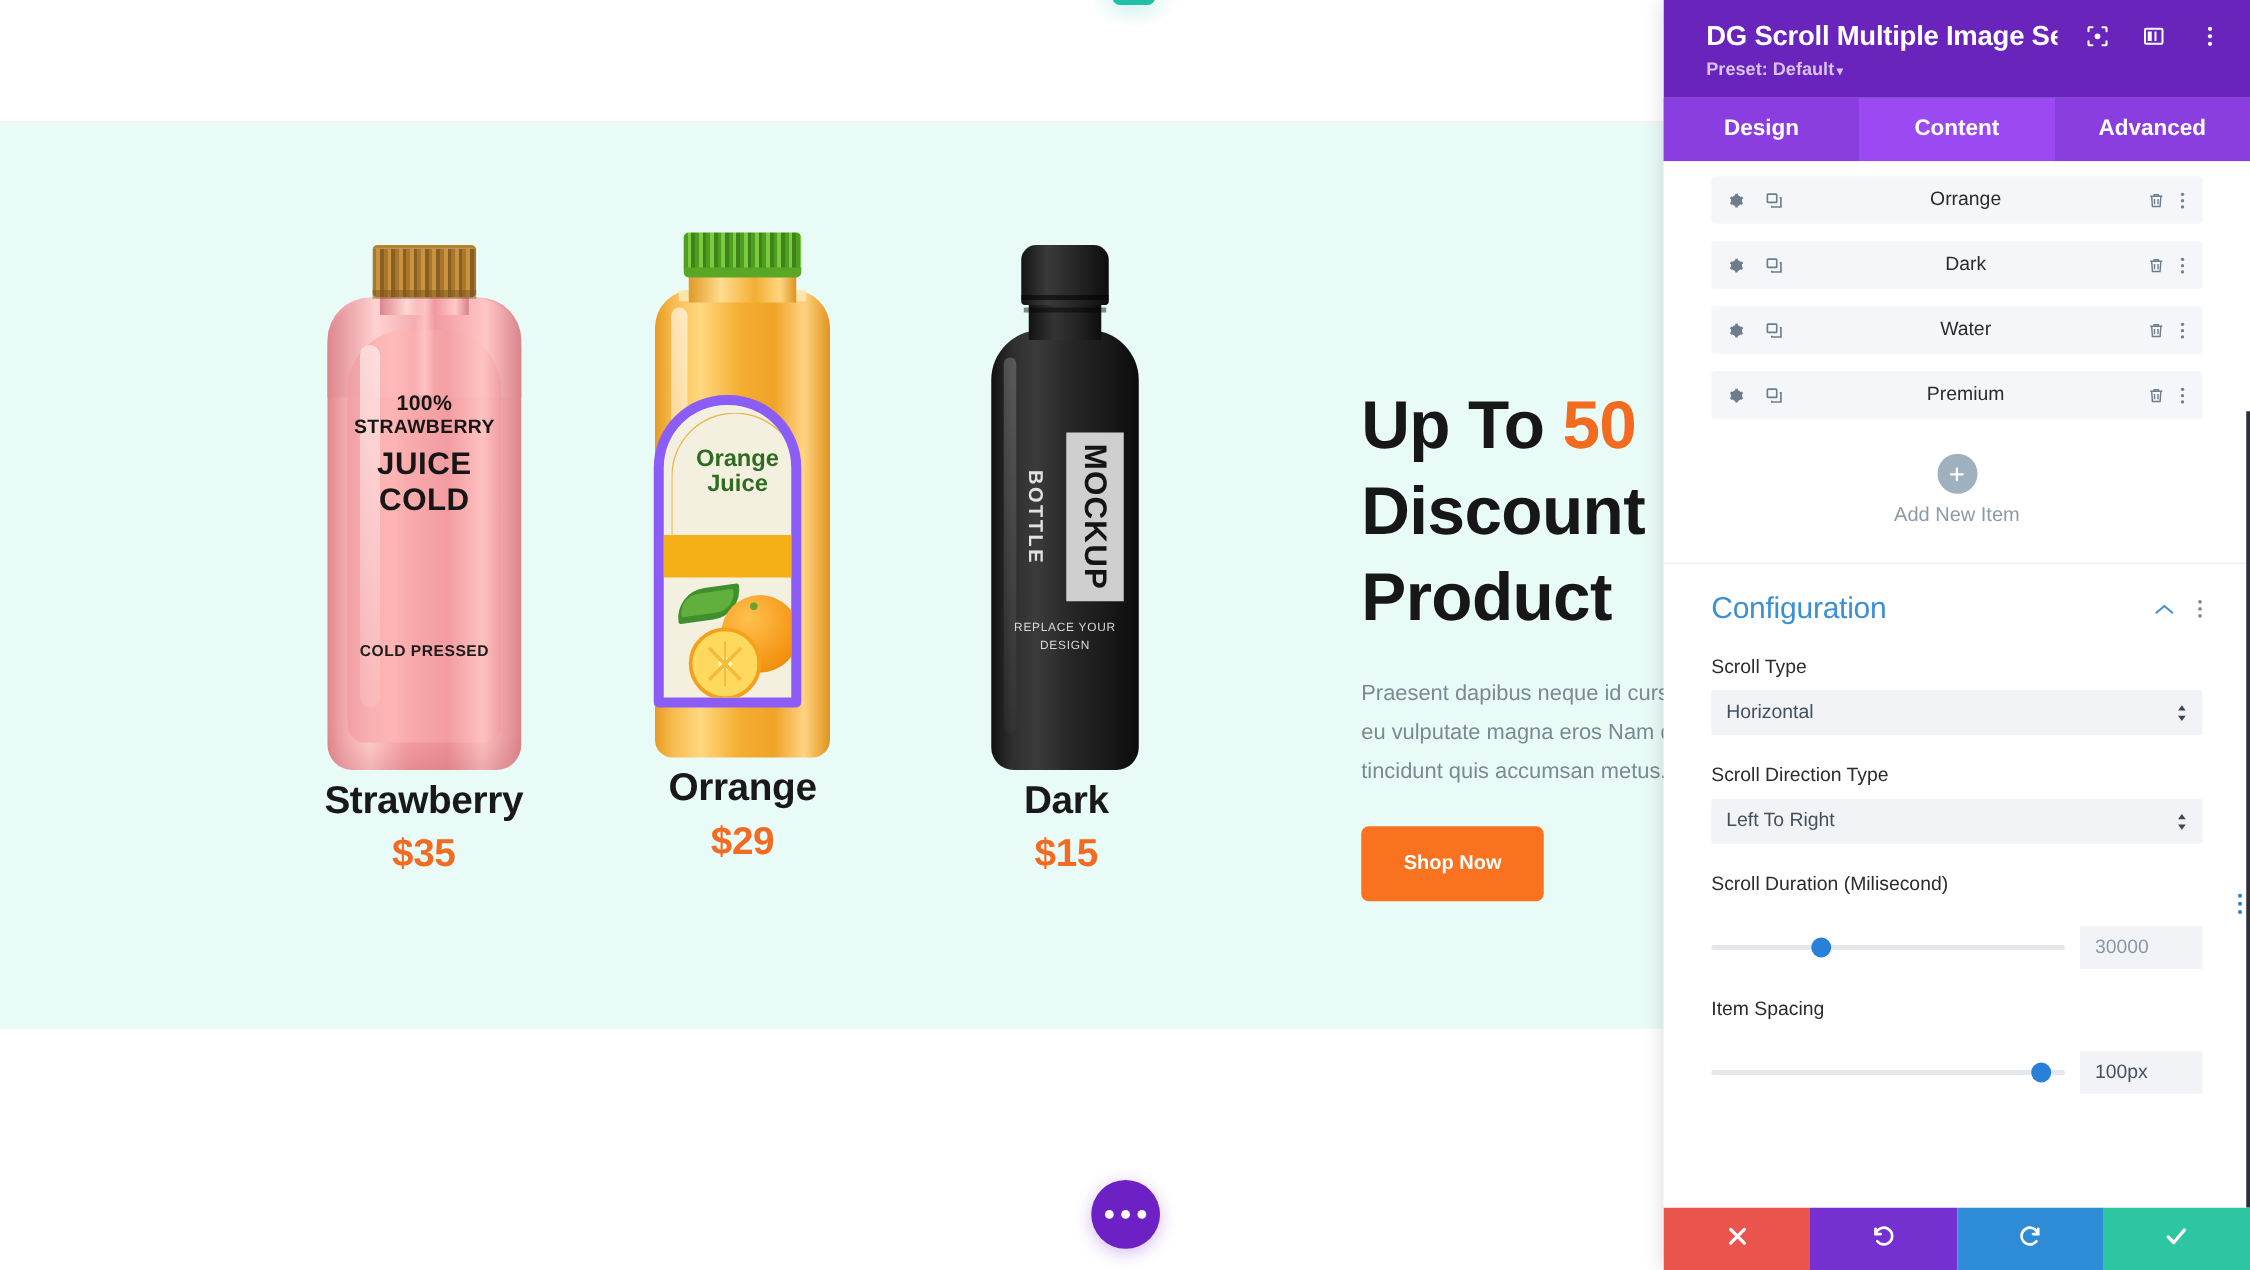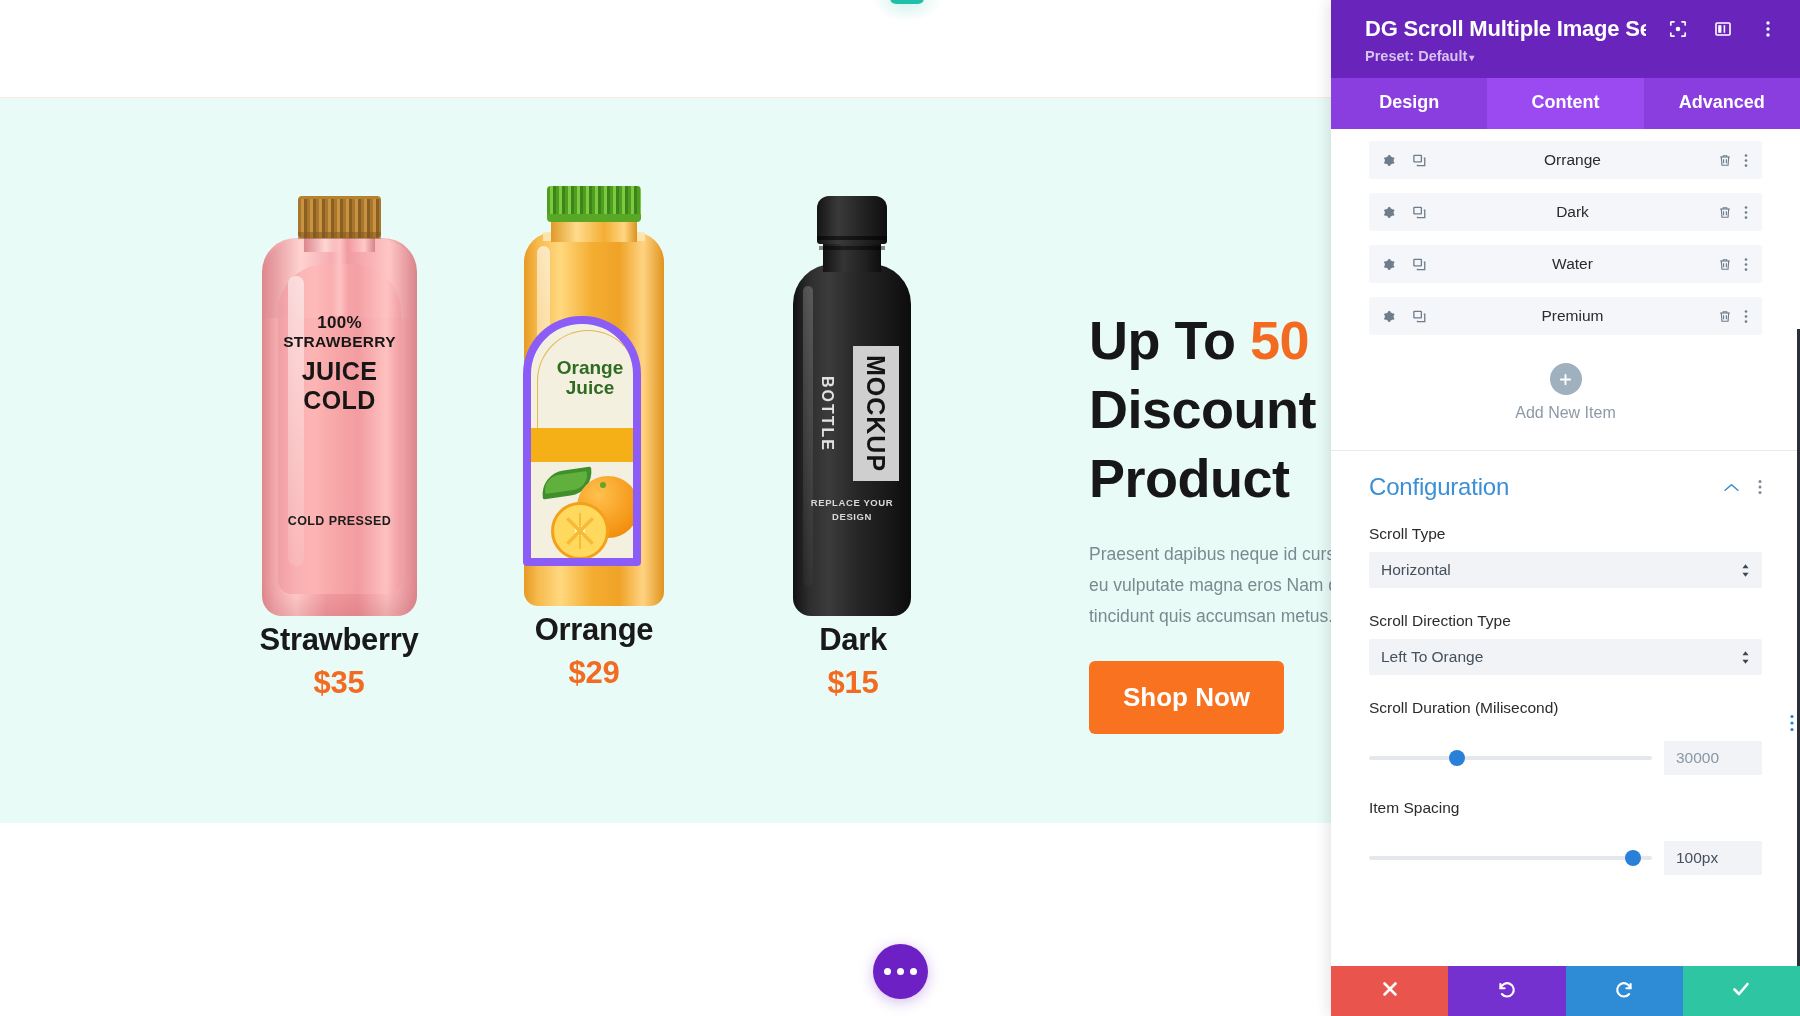--- a/index.html
+++ b/index.html
@@ -147,31 +147,31 @@
   }
   .b3 .ring1{position:absolute; left:24px; top:40px; width:70px; height:4px; background:#000; opacity:.55;}
   .b3 .ring2{position:absolute; left:26px; top:50px; width:66px; height:4px; background:#000; opacity:.45;}
   .b3 .mlabel {
     position:absolute; left:60px; top:150px; width:46px; height:135px; background:#cfcfcf;
     display:flex; align-items:center; justify-content:center;
   }
   .b3 .mlabel span{ transform: rotate(90deg); white-space:nowrap; font-size:25px; font-weight:800; color:#141414; letter-spacing:1px;}
   .b3 .bword { position:absolute; left:14px; top:150px; width:40px; height:135px; display:flex; align-items:center; justify-content:center;}
   .b3 .bword span{ transform: rotate(90deg); white-space:nowrap; font-size:16px; font-weight:600; color:#e2e2e2; letter-spacing:2px;}
-  .b3 .replace { position:absolute; left:0; top:300px; width:118px; text-align:center; color:#d8d8d8; font-size:9.5px; font-weight:700; line-height:1.5; letter-spacing:.6px;}
+  .b3 .replace { position:absolute; left:0; top:300px; width:118px; text-align:center; color:#d8d8d8; font-size:9.5px; font-weight:400; line-height:1.5; letter-spacing:.6px;}
   .b3 .hl { position:absolute; left:10px; top:90px; width:10px; height:300px; border-radius:8px; background:linear-gradient(180deg,rgba(255,255,255,.20),rgba(255,255,255,.02));}
 
   
   .hero-text { position:absolute; left: 1089px; top: 208px; width: 420px; }
   .h-title { font-size: 54px; font-weight: 800; color:#171717; line-height:1.28; letter-spacing:-.5px; white-space:nowrap;}
   .h-title .accent { color:#f36a21; }
   .h-para { margin-top: 26px; font-size:17.5px; line-height:1.75; color:#7b8a90; width: 330px;}
   .shop-btn {
     margin-top: 30px; display:inline-block; background:#f8721f; color:#fff;
-    font-size:26px; font-weight:700; padding:21px 34px; border-radius:6px; border:none; cursor:pointer;
+    font-size:16px; font-weight:700; padding:21px 34px; border-radius:6px; border:none; cursor:pointer;
     font-family:"Liberation Sans", sans-serif;
   }
 
   
   .fab {
     position:absolute; left: 873px; top: 944px; width:55px; height:55px; border-radius:50%;
     background:#6d21c4; display:flex; align-items:center; justify-content:center; gap:6px;
     box-shadow: 0 3px 14px rgba(109,33,196,.30);
   }
   .fab i { width:7px; height:7px; border-radius:50%; background:#fff; display:block;}
@@ -572,21 +572,21 @@
                   <path d="M5 1l3.4 4.6H1.6z"></path>
                   <path d="M5 15l3.4-4.6H1.6z"></path>
                 </svg>
             </span>
           </div>
         </div>
 
         <div class="field">
           <div class="field-label">Scroll Direction Type</div>
           <div class="select">
-            <span class="val">Left To Orange</span>
+            <span class="val">Left To Right</span>
             <span class="sel-arrows">
               <svg width="9" height="15" viewBox="0 0 10 16" fill="currentColor">
                   <path d="M5 1l3.4 4.6H1.6z"></path>
                   <path d="M5 15l3.4-4.6H1.6z"></path>
                 </svg>
             </span>
           </div>
         </div>
 
         <div class="field">

